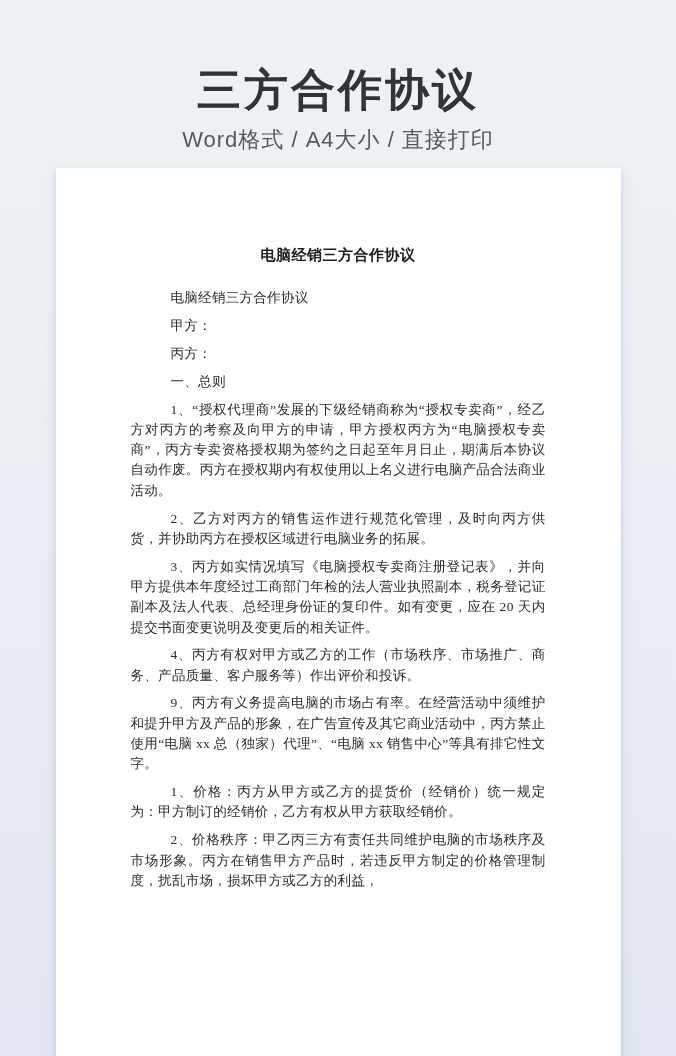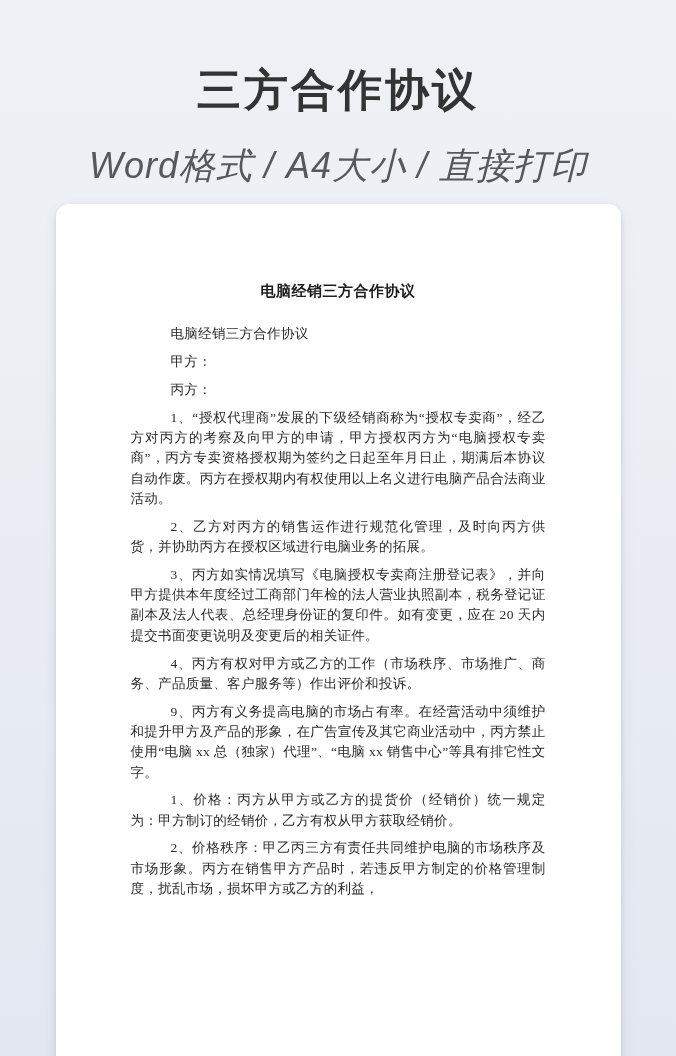--- a/index.html
+++ b/index.html
@@ -1,38 +1,37 @@
 <!DOCTYPE html>
 <html><head>
 <meta charset="utf-8">
 <style>
-  * { margin: 0; padding: 0; box-sizing: border-box; border-radius: 13px; }
+  * { margin: 0; padding: 0; box-sizing: border-box; }
   html, body { width: 676px; height: 1056px; }
   body {
     font-family: "Liberation Sans", sans-serif;
     background: linear-gradient(180deg, #eef1f5 0%, #ebeef3 40%, #e2e7f1 100%);
     overflow: hidden;
   }
   .screen { width: 676px; height: 1056px; position: relative; }
 
   .hero { padding-top: 66px; text-align: center; }
   .hero-title {
     font-size: 44px;
     font-weight: 700;
     color: #323335;
     letter-spacing: 3px;
     line-height: 1.1;
   }
   .hero-subtitle {
-    margin-top: 28px;
-    font-size: 36px;
+    margin-top: 11px;
+    font-size: 22px;
     font-weight: 400;
     color: #55585d;
     letter-spacing: 1px;
-    font-style: italic;
   }
 
   .page {
     width: 565px;
     height: 955px;
     margin: 13px auto 0;
     background: #ffffff;
     box-shadow: 0 2px 4px rgba(90,105,135,0.18), 0 6px 14px rgba(90,105,135,0.10);
     padding: 78px 75px 0 75px;
     overflow: hidden;
@@ -66,20 +65,21 @@
     <h1 class="hero-title">三方合作协议</h1>
     <div class="hero-subtitle">Word格式 / A4大小 / 直接打印</div>
   </header>
 
   <div class="page">
     <h2 class="doc-title">电脑经销三方合作协议</h2>
     <div class="doc-body" id="doc-body">
         <p>电脑经销三方合作协议</p>
         <p>甲方：</p>
         <p>丙方：</p>
+        <p>一、总则</p>
         <p>1、“授权代理商”发展的下级经销商称为“授权专卖商”，经乙方对丙方的考察及向甲方的申请，甲方授权丙方为“电脑授权专卖商”，丙方专卖资格授权期为签约之日起至年月日止，期满后本协议自动作废。丙方在授权期内有权使用以上名义进行电脑产品合法商业活动。</p>
         <p>2、乙方对丙方的销售运作进行规范化管理，及时向丙方供货，并协助丙方在授权区域进行电脑业务的拓展。</p>
         <p>3、丙方如实情况填写《电脑授权专卖商注册登记表》，并向甲方提供本年度经过工商部门年检的法人营业执照副本，税务登记证副本及法人代表、总经理身份证的复印件。如有变更，应在 20 天内提交书面变更说明及变更后的相关证件。</p>
         <p>4、丙方有权对甲方或乙方的工作（市场秩序、市场推广、商务、产品质量、客户服务等）作出评价和投诉。</p>
         <p>9、丙方有义务提高电脑的市场占有率。在经营活动中须维护和提升甲方及产品的形象，在广告宣传及其它商业活动中，丙方禁止使用“电脑 xx 总（独家）代理”、“电脑 xx 销售中心”等具有排它性文字。</p>
         <p>1、价格：丙方从甲方或乙方的提货价（经销价）统一规定为：甲方制订的经销价，乙方有权从甲方获取经销价。</p>
         <p>2、价格秩序：甲乙丙三方有责任共同维护电脑的市场秩序及市场形象。丙方在销售甲方产品时，若违反甲方制定的价格管理制度，扰乱市场，损坏甲方或乙方的利益，</p>
       </div>
   </div>
 

